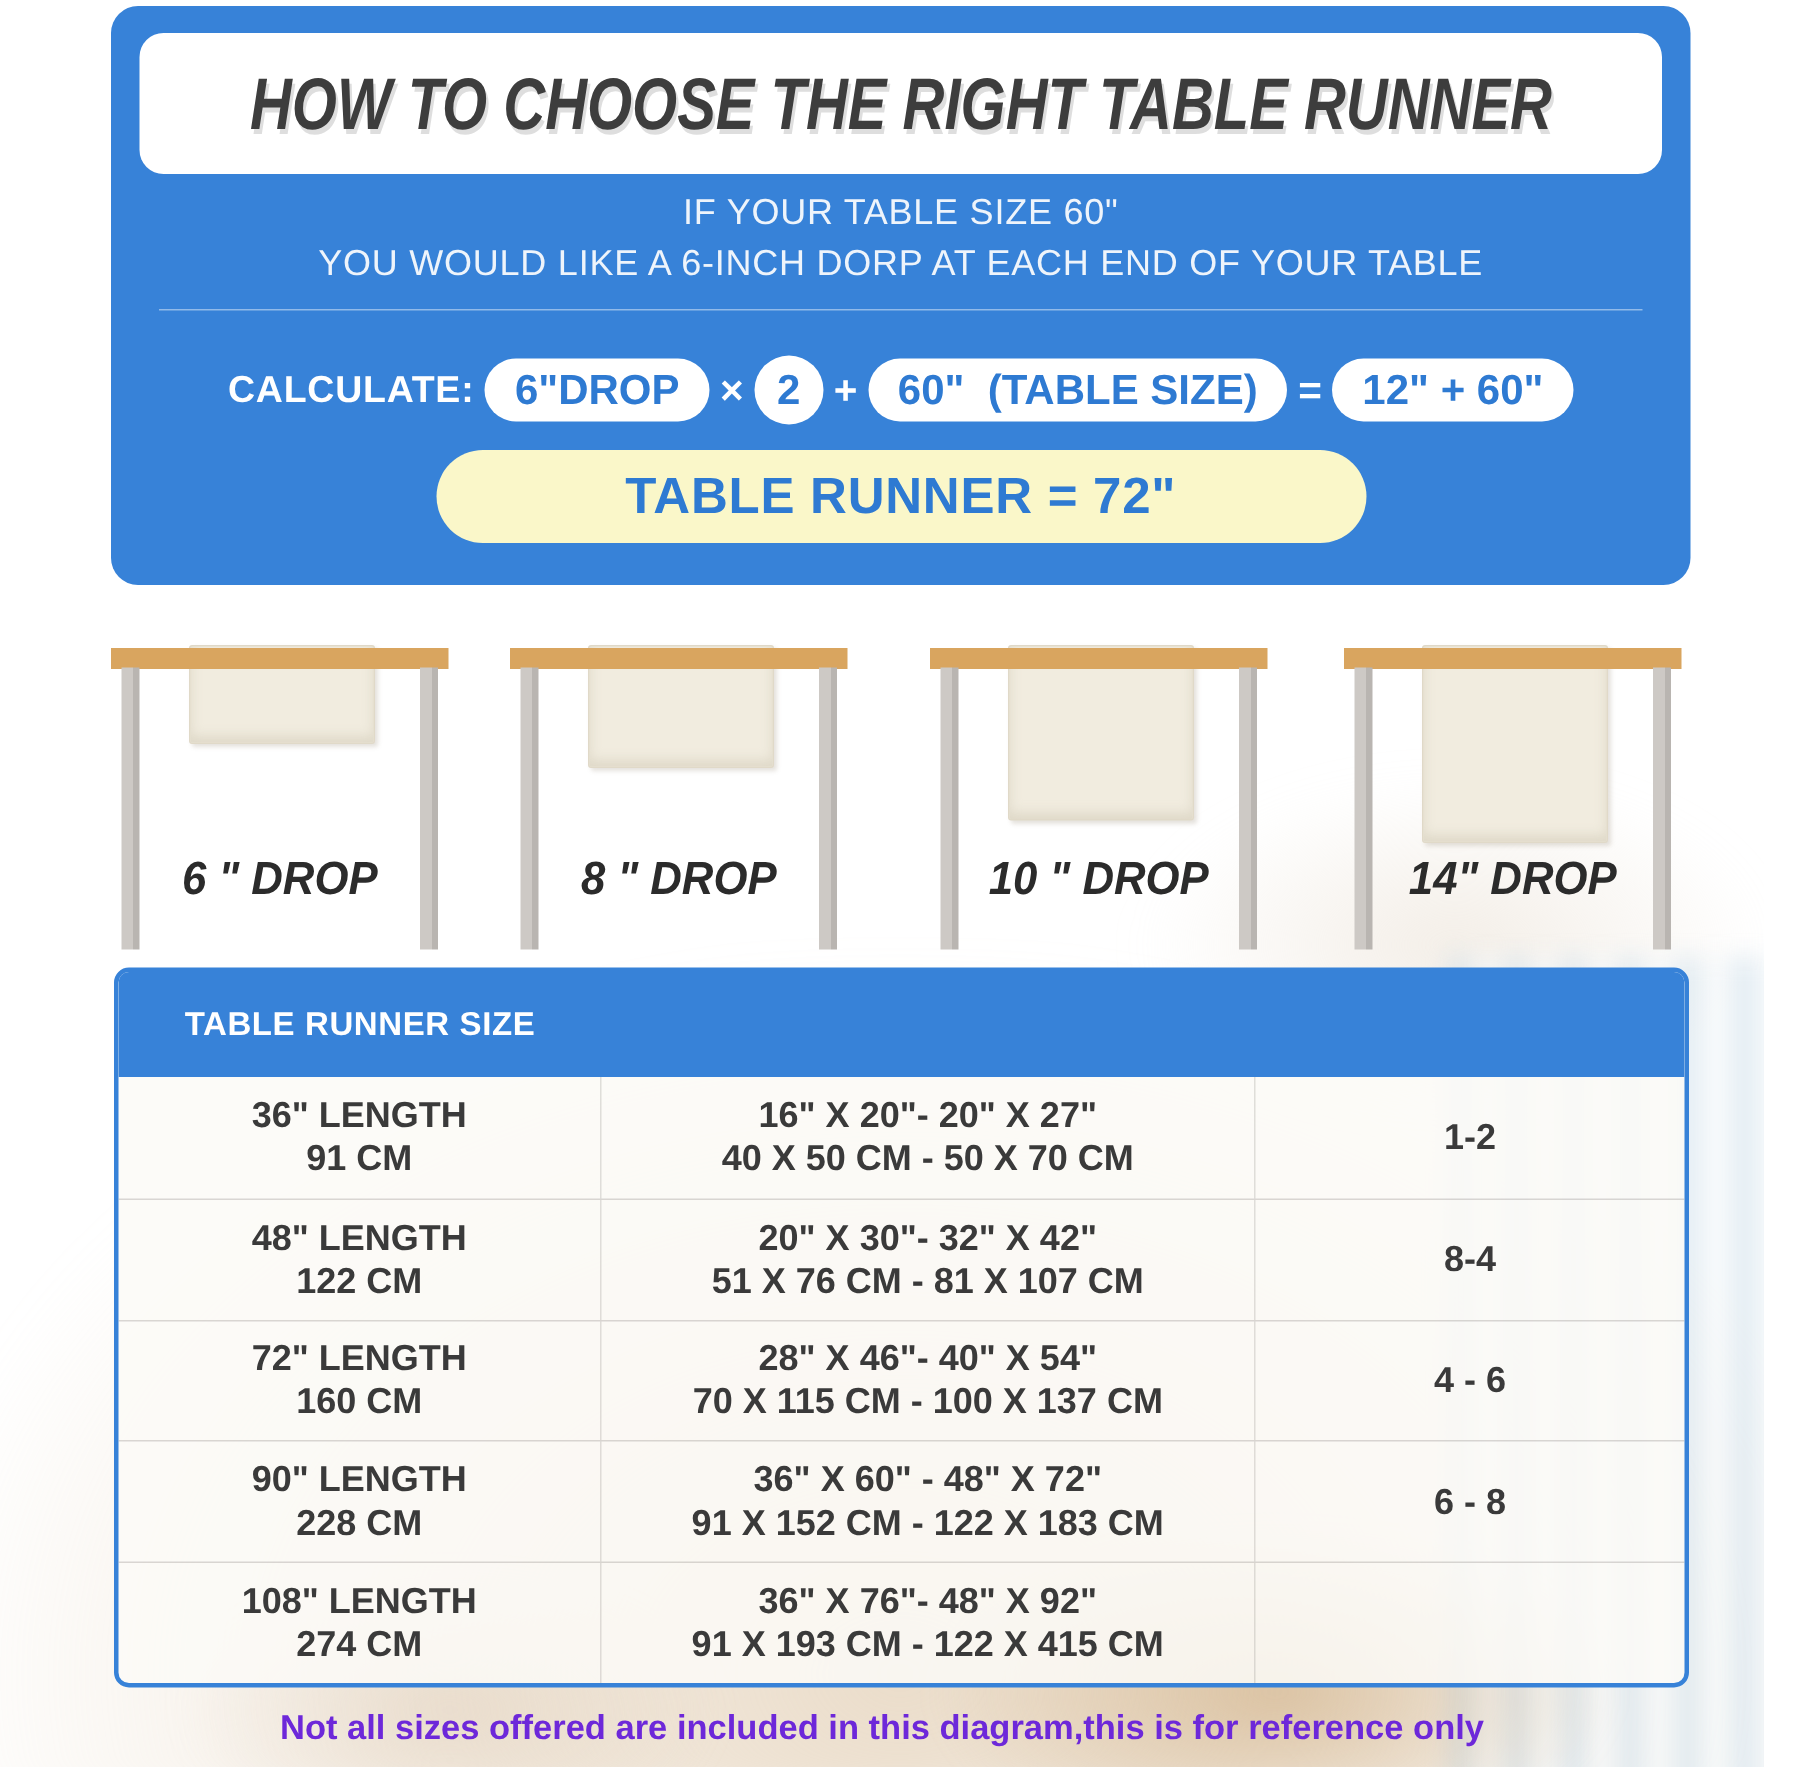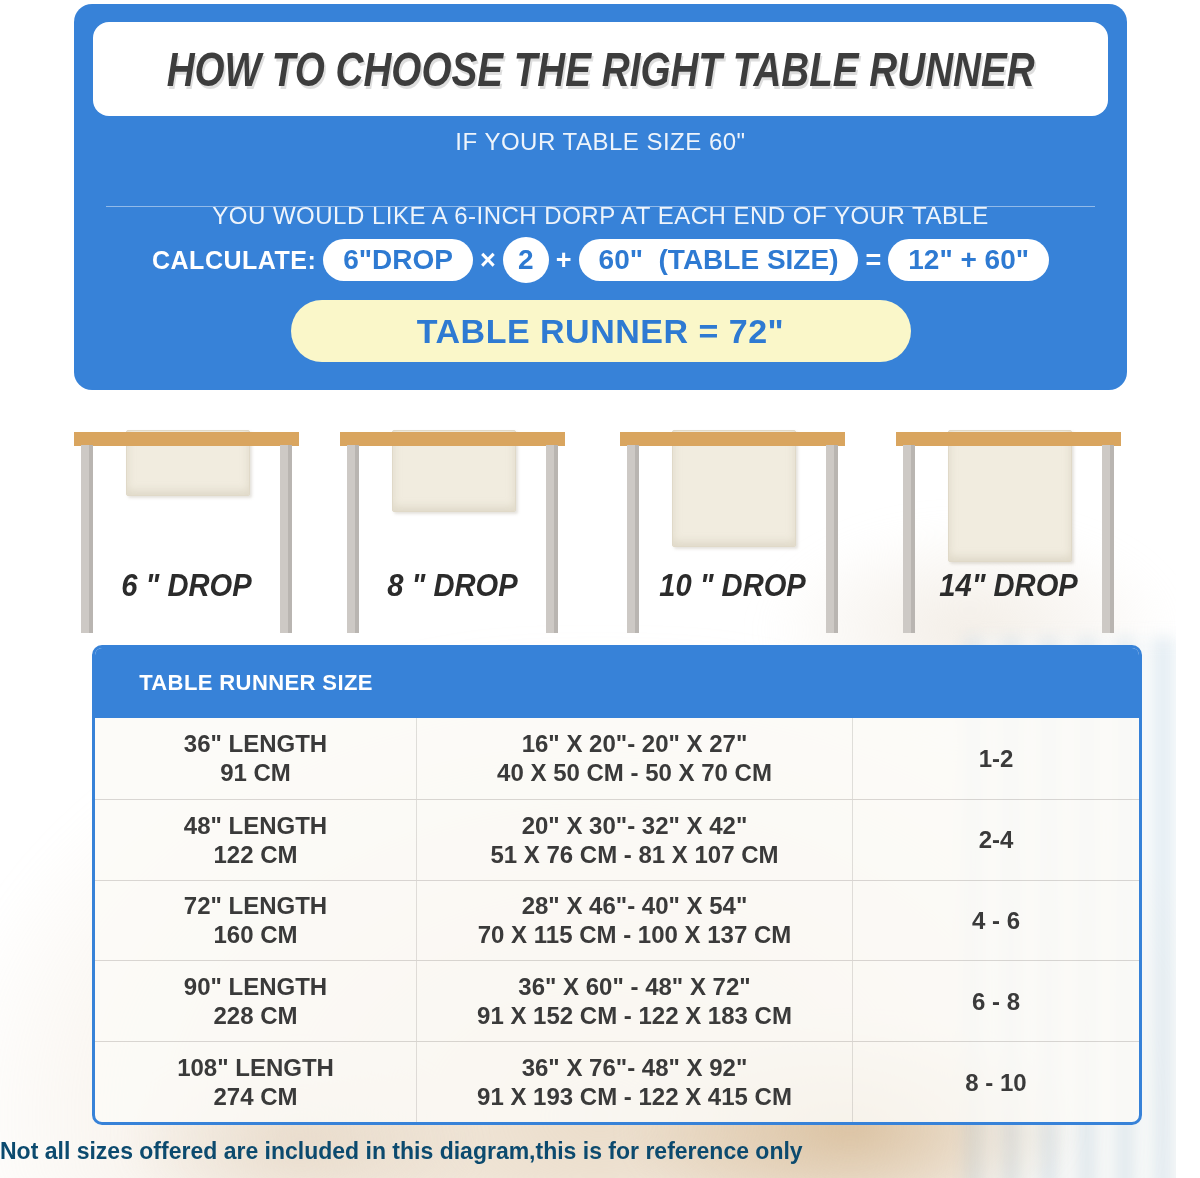--- a/index.html
+++ b/index.html
@@ -27,21 +27,21 @@
   .hero { position:absolute; left:74px; top:4px; width:1053px; height:386px;
     background:#3782d8; border-radius:18px; }
   .title-box { position:absolute; left:19px; top:18px; width:1015px; height:94px;
     background:#ffffff; border-radius:16px; display:flex; align-items:center; justify-content:center; }
   .title-box h1 { font-size:46px; font-weight:bold; font-style:italic; color:#3d3d3d;
     letter-spacing:0px; white-space:nowrap; transform:scaleX(0.84) scaleY(1.06);
     text-shadow:2px 3px 0 rgba(70,70,70,0.18); }
   .sub-line { position:absolute; left:0; width:100%; text-align:center; color:#eef4fb;
     font-size:24px; letter-spacing:0.5px; white-space:pre; }
   .sub1 { top:124px; }
-  .sub2 { top:158px;margin-top:40px; }
+  .sub2 { top:158px; }
   .hero-divider { position:absolute; left:32px; right:32px; top:202px; height:1px;
     background:rgba(255,255,255,0.45); }
 
   .calc-row { position:absolute; left:8px; right:8px; top:228px; height:56px;
     display:flex; align-items:center; justify-content:center; gap:7px; }
   .calc-label { color:#ffffff; font-weight:bold; font-size:25px; letter-spacing:0.5px; white-space:pre; }
   .pill { background:#ffffff; color:#2e7ad2; font-weight:bold; font-size:28px;
     border-radius:26px; padding:7px 20px; white-space:pre; line-height:1; }
   .pill.circle { border-radius:50%; width:46px; height:46px; padding:0;
     display:flex; align-items:center; justify-content:center; }
@@ -65,35 +65,35 @@
     border-radius:2px; }
   .fig1 .runner { height:66px; } .fig2 .runner { height:82px; }
   .fig3 .runner { height:117px; } .fig4 .runner { height:132px; }
   .drop-label { position:absolute; left:0; width:100%; top:138px; text-align:center;
     font-size:31px; font-weight:bold; font-style:italic; color:#2b2b2b; white-space:pre;
     transform:scaleX(0.94); }
 
   
   .chart-panel { position:absolute; left:76px; top:645px; width:1050px; height:480px;
     border:3px solid #3782d8; border-radius:10px; overflow:hidden;
-    background:rgba(252,250,247,0.85);margin-left:16px; }
+    background:rgba(252,250,247,0.85); }
   .chart-header { display:grid; grid-template-columns:322px 436px 1fr; height:70px;
     background:#3782d8; align-items:center; }
   .chart-header span { text-align:center; color:#ffffff; font-weight:bold; font-size:22px;
     letter-spacing:0.4px; }
   .chart-body { height:404px; }
   .chart-row { display:grid; grid-template-columns:322px 436px 1fr; height:80.8px; }
   .chart-row + .chart-row { border-top:1px solid rgba(125,120,115,0.28); }
   .cell { display:flex; flex-direction:column; align-items:center; justify-content:center;
     font-size:24px; font-weight:bold; color:#3a3a3a; line-height:29px; white-space:pre; }
   .cell.v-sep { border-right:1px solid rgba(125,120,115,0.22); }
   .persons { font-size:24px; }
 
-  .footnote { position:absolute; left:0; top:1138px; width:100%; 
-    font-size:23px; font-weight:bold; color:#0c4a6e; }
+  .footnote { position:absolute; left:0; top:1138px; width:100%; text-align:center;
+    font-size:23px; font-weight:bold; color:#6d28d9; }
 </style>
 </head>
 <body>
 
 <div class="canvas">
 
   <div class="bg">
     <div class="bg-blob bg-soft-mid"></div>
     <div class="bg-blob bg-warm-floor"></div>
     <div class="bg-blob bg-slats"></div>
@@ -174,21 +174,21 @@
 
         <div class="chart-row">
           <div class="cell v-sep">
             <span>48" LENGTH</span>
             <span>122 CM</span>
           </div>
           <div class="cell v-sep">
             <span>20" X 30"- 32" X 42"</span>
             <span>51 X 76 CM - 81 X 107 CM</span>
           </div>
-          <div class="cell persons">2-4</div>
+          <div class="cell persons">8-4</div>
         </div>
 
         <div class="chart-row">
           <div class="cell v-sep">
             <span>72" LENGTH</span>
             <span>160 CM</span>
           </div>
           <div class="cell v-sep">
             <span>28" X 46"- 40" X 54"</span>
             <span>70 X 115 CM - 100 X 137 CM</span>
@@ -210,21 +210,20 @@
 
         <div class="chart-row">
           <div class="cell v-sep">
             <span>108" LENGTH</span>
             <span>274 CM</span>
           </div>
           <div class="cell v-sep">
             <span>36" X 76"- 48" X 92"</span>
             <span>91 X 193 CM - 122 X 415 CM</span>
           </div>
-          <div class="cell persons">8 - 10</div>
         </div>
 
       </div>
     </section>
 
     <p class="footnote">Not all sizes offered are included in this diagram,this is for reference only</p>
 
   </div>
 </div>
 

